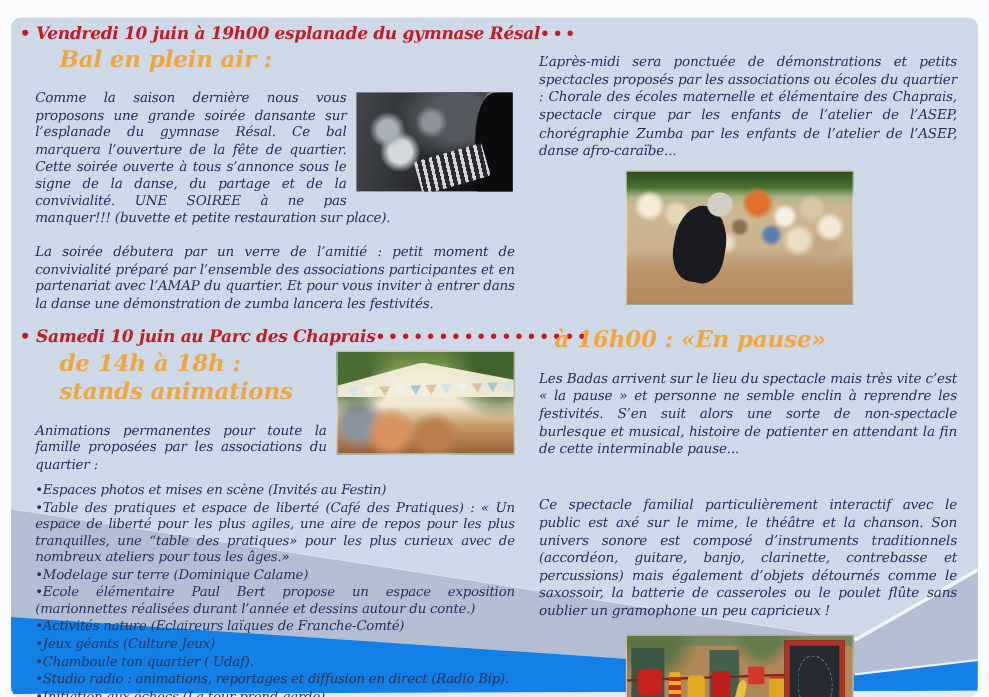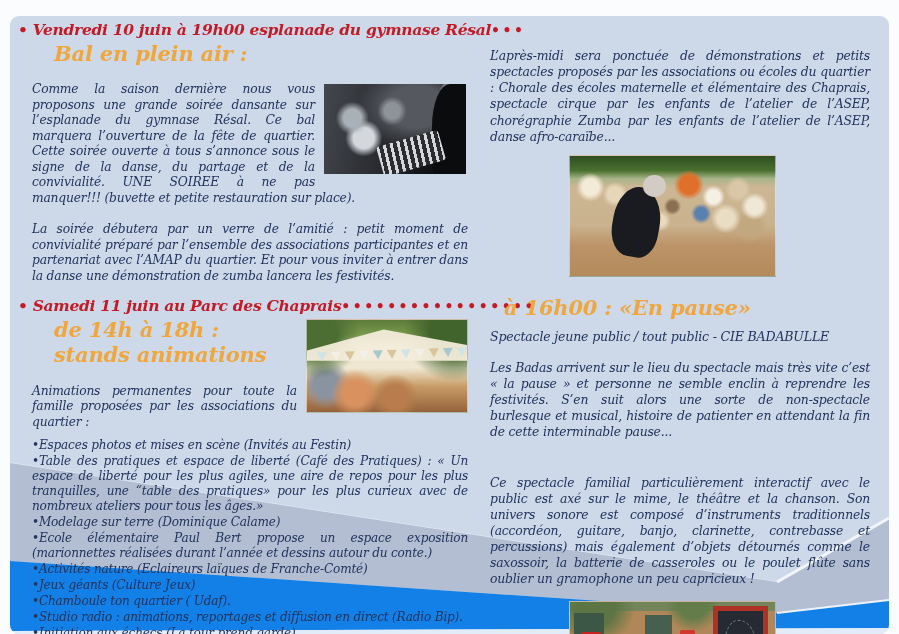--- a/index.html
+++ b/index.html
@@ -163,21 +163,21 @@
       <div class="photo ph-bal">
         <div class="bal-silhouette"></div>
         <div class="accordion"></div>
       </div>
       <p class="body">Comme la saison dernière nous vous proposons une grande soirée dansante sur l’esplanade du gymnase Résal. Ce bal marquera l’ouverture de la fête de quartier. Cette soirée ouverte à tous s’annonce sous le signe de la danse, du partage et de la convivialité. UNE SOIREE à ne pas manquer!!! (buvette et petite restauration sur place).</p>
       <p class="body">La soirée débutera par un verre de l’amitié :  petit moment de convivialité préparé par l’ensemble des associations participantes et en partenariat avec l’AMAP du quartier. Et pour vous inviter à entrer dans la danse une démonstration de zumba lancera les festivités.</p>
     </div>
 
     <div class="spacer8"></div>
 
-    <div class="ev-title"><span>• Samedi 11  juin  au Parc des Chaprais</span><span class="dots">•••••••••••••••••</span></div>
+    <div class="ev-title"><span>• Samedi 10  juin  au Parc des Chaprais</span><span class="dots">•••••••••••••••••</span></div>
 
     <div>
       <div class="photo ph-parc">
         <div class="tent-roof"></div>
         <div class="bunting">
           <div class="flag"></div>
             <div class="flag"></div>
             <div class="flag"></div>
             <div class="flag"></div>
           <div class="flag"></div>
@@ -212,21 +212,20 @@
     <p class="body">L’après-midi sera ponctuée de démonstrations et petits spectacles proposés par les associations ou écoles du quartier : Chorale des écoles maternelle et élémentaire des Chaprais, spectacle cirque par les enfants de l’atelier de l’ASEP, chorégraphie Zumba par les enfants de l’atelier de l’ASEP, danse afro-caraïbe...</p>
 
     <div class="photo ph-spectacle">
       <div class="performer"></div>
       <div class="performer-hair"></div>
     </div>
 
     <div class="spacer14"></div>
 
     <div class="sub right-sub">à 16h00 : «En pause»</div>
-    <p class="lead">Spectacle jeune public / tout public - CIE BADABULLE</p>
     <p class="body">Les Badas arrivent sur le lieu du spectacle mais très vite c’est « la pause » et personne ne semble enclin à reprendre les festivités. S’en suit alors une sorte de non-spectacle burlesque et musical, histoire de patienter en attendant la fin de cette interminable pause...</p>
     <div class="spacer14"></div>
     <p class="body">Ce spectacle familial particulièrement interactif avec le public est axé sur le mime, le théâtre et la chanson. Son univers sonore est composé d’instruments traditionnels (accordéon, guitare, banjo, clarinette, contrebasse et percussions) mais également d’objets détournés comme le saxossoir, la batterie de casseroles ou le poulet flûte sans oublier un gramophone un peu capricieux !</p>
 
     <div class="photo ph-badabulle">
       <div class="door d1"></div>
       <div class="door d2"></div>
       <div class="clothesline"></div>
       <div class="cloth shirt-red"></div>
       <div class="cloth scarf"></div>

